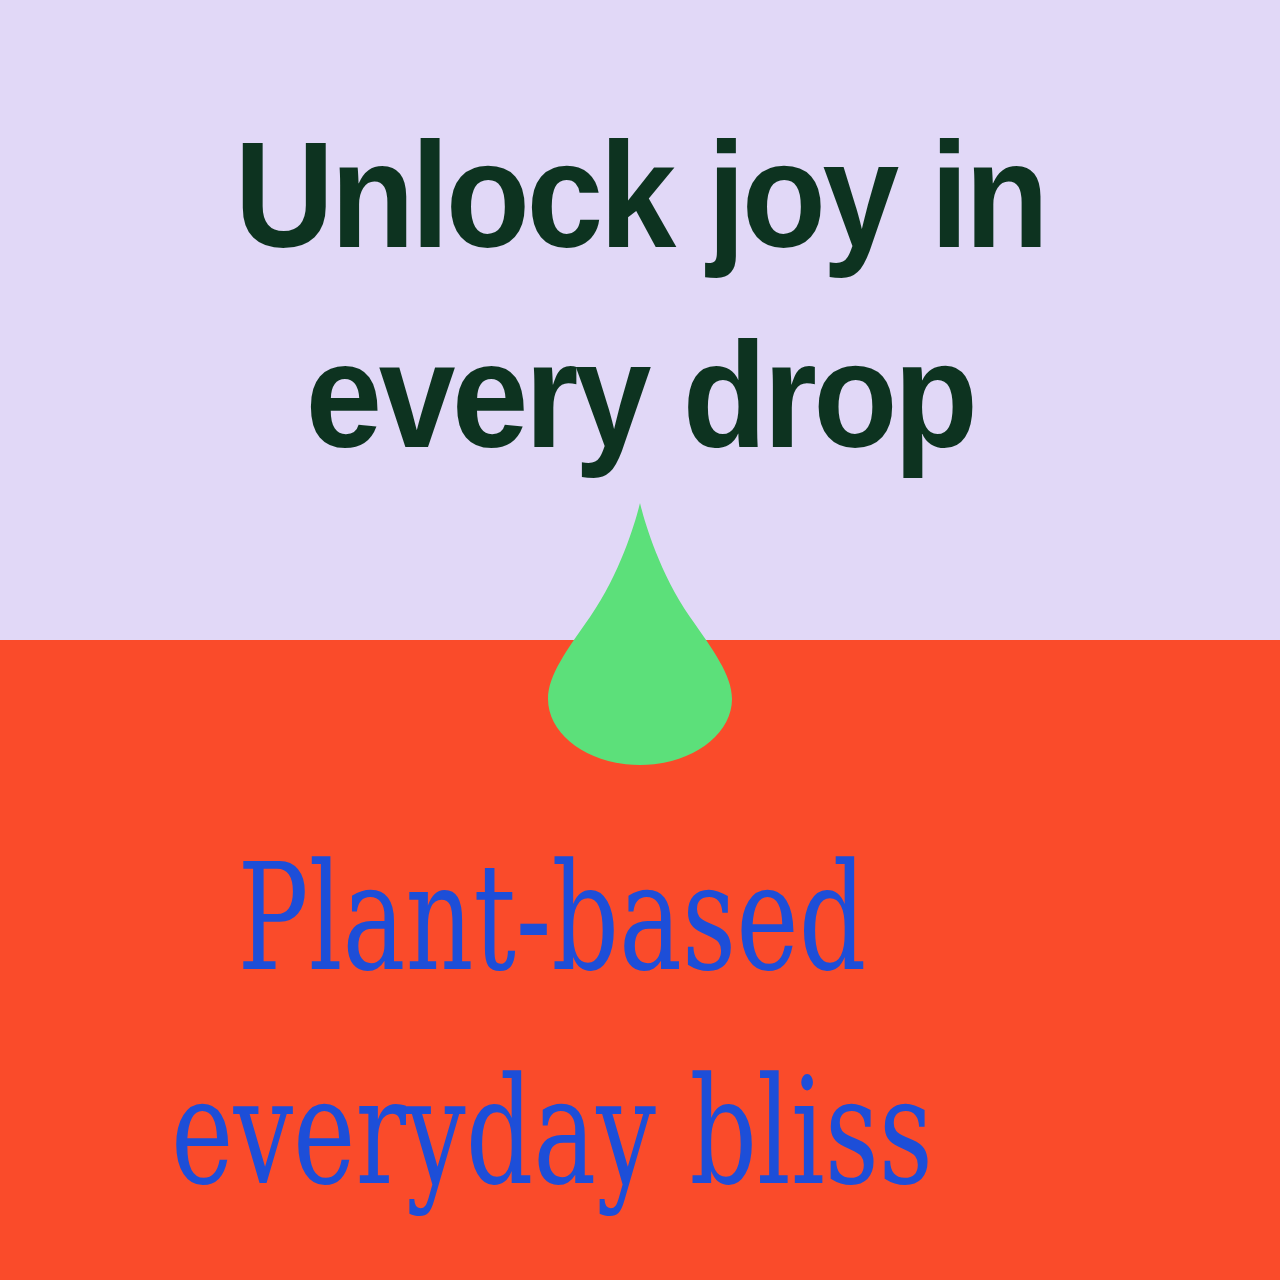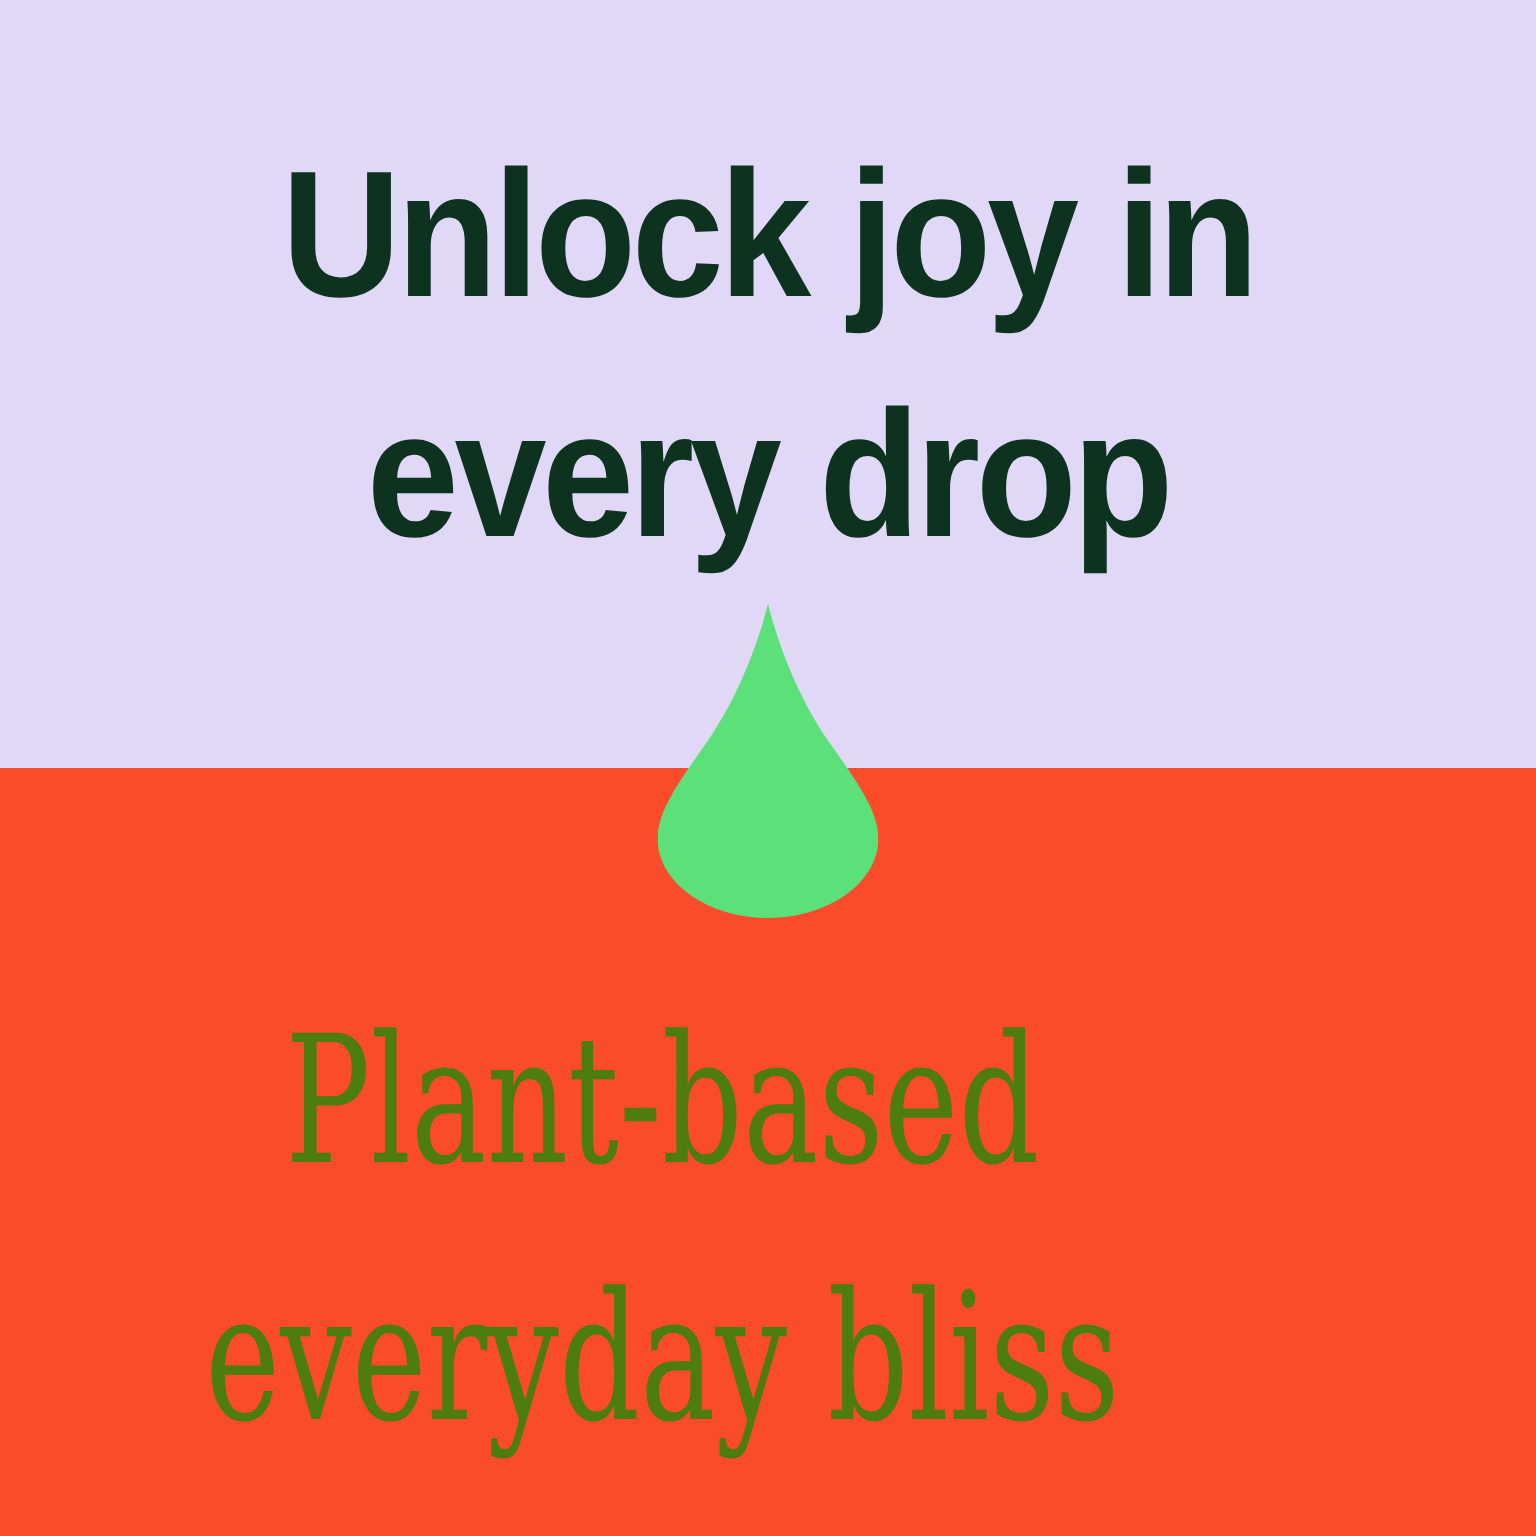--- a/index.html
+++ b/index.html
@@ -55,21 +55,21 @@
     transform-origin: center center;
   }
 
   
   .subline {
     position: absolute;
     left: 0;
     top: 812px;
     width: 1104px;
     text-align: center;
-    color: #4d7c0f;
+    color: #1d4ed8;
     font-family: "DejaVu Serif", "Liberation Serif", serif;
     font-weight: 400;
     font-size: 132px;
     line-height: 1.62;
     letter-spacing: 0px;
     white-space: nowrap;
   }
   .subline .line {
     display: block;
     transform: scaleX(0.80) scaleY(1.12);

